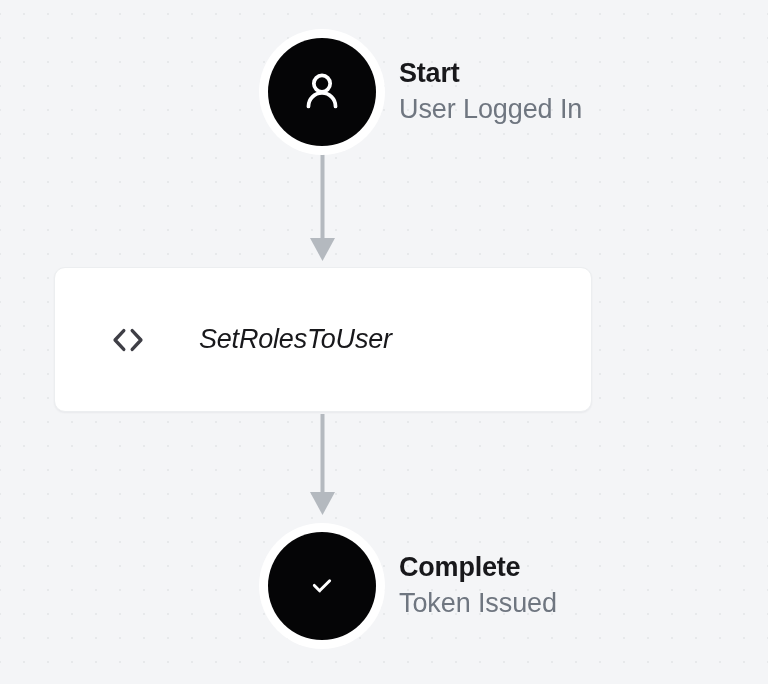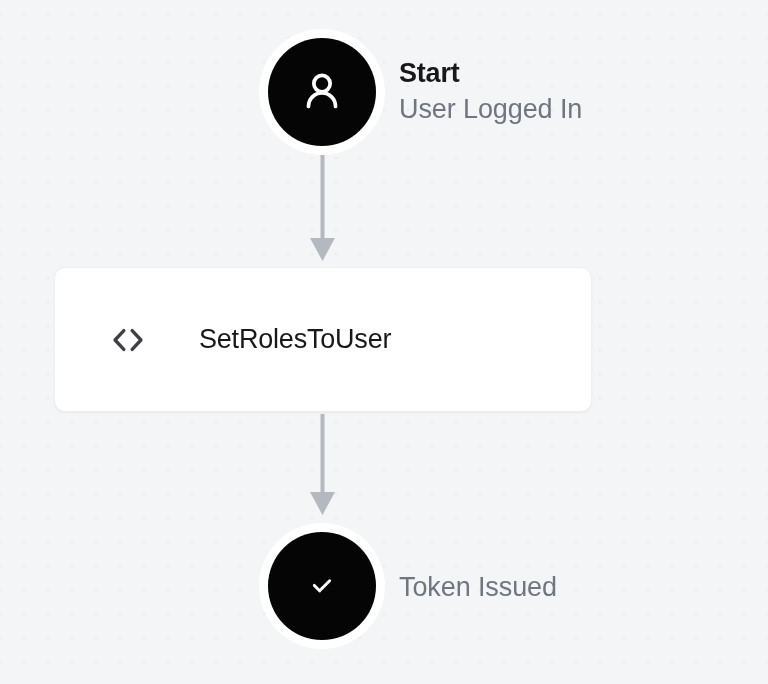--- a/index.html
+++ b/index.html
@@ -110,20 +110,21 @@
     width: 46px;
     height: 46px;
   }
   .card-label {
     margin-left: 48px;
     font-size: 27px;
     font-weight: normal;
     color: #18181b;
     letter-spacing: -0.2px;
     white-space: nowrap;
+    font-style: italic;
   }
 </style>
 </head>
 <body>
 
 <div id="canvas">
 
   <svg class="edge" viewBox="0 0 768 684" width="768" height="684" aria-hidden="true">
     <line x1="322.5" y1="152" x2="322.5" y2="240" stroke="#b4b9bf" stroke-width="4"></line>
     <polygon points="310,238 335,238 322.5,261" fill="#b4b9bf"></polygon>
@@ -161,17 +162,18 @@
 
   <div class="circle-node" style="left:259px; top:523px;">
     <div class="ring">
       <div class="disc">
         <svg width="34" height="34" viewBox="0 0 24 24" fill="none">
           <path d="M6.6 11.6 10.3 15.4 17.4 8.3" stroke="#ffffff" stroke-width="2.1" stroke-linecap="round" stroke-linejoin="round"></path>
         </svg>
       </div>
     </div>
     <div class="node-text">
+      <div class="node-title">Complete</div>
       <div class="node-subtitle">Token Issued</div>
     </div>
   </div>
 
 </div>
 
 </body></html>

